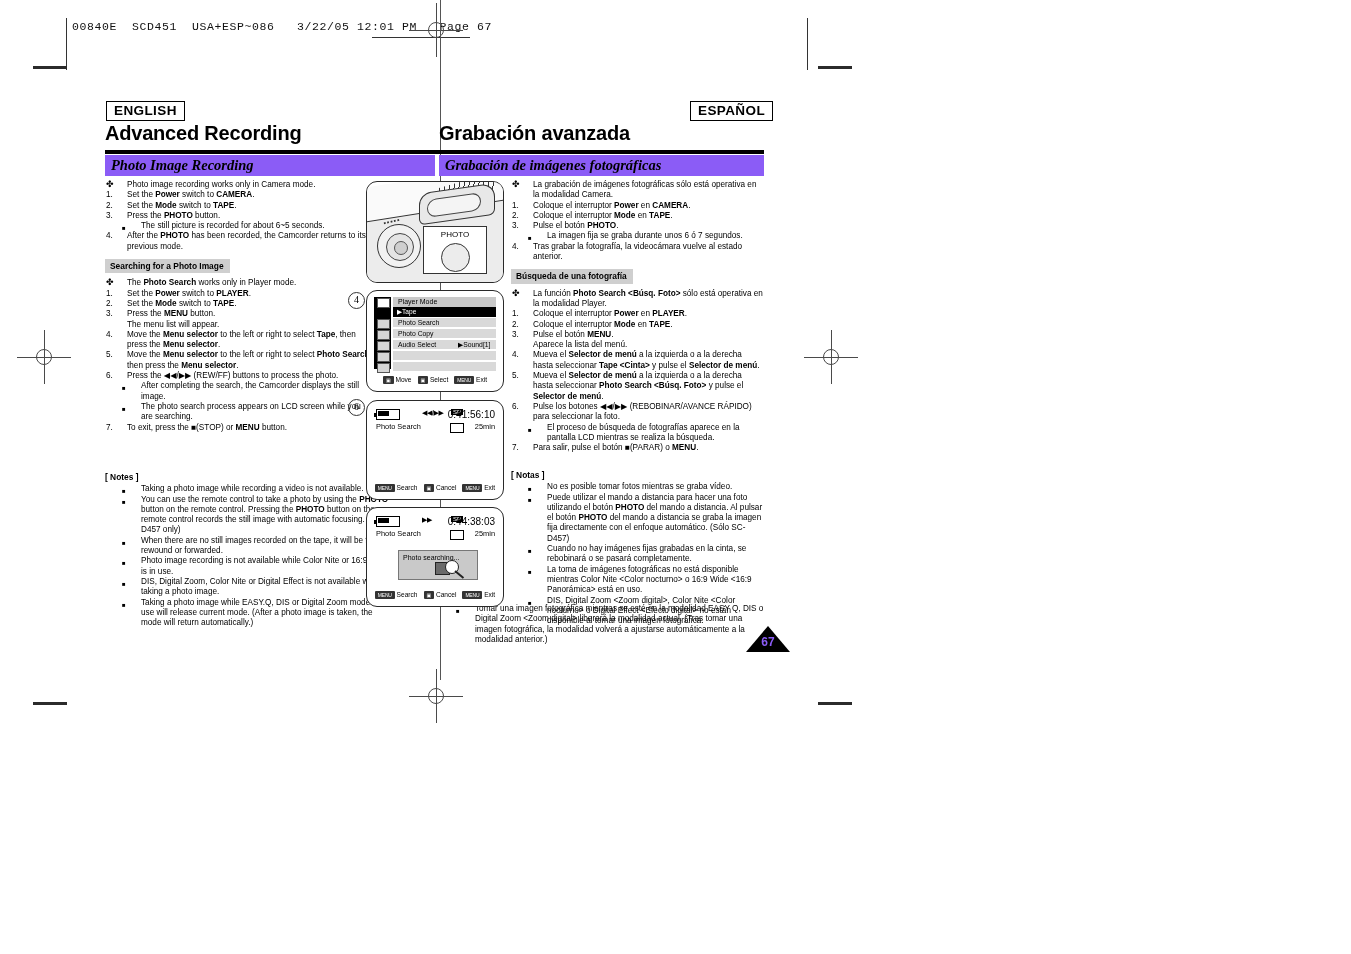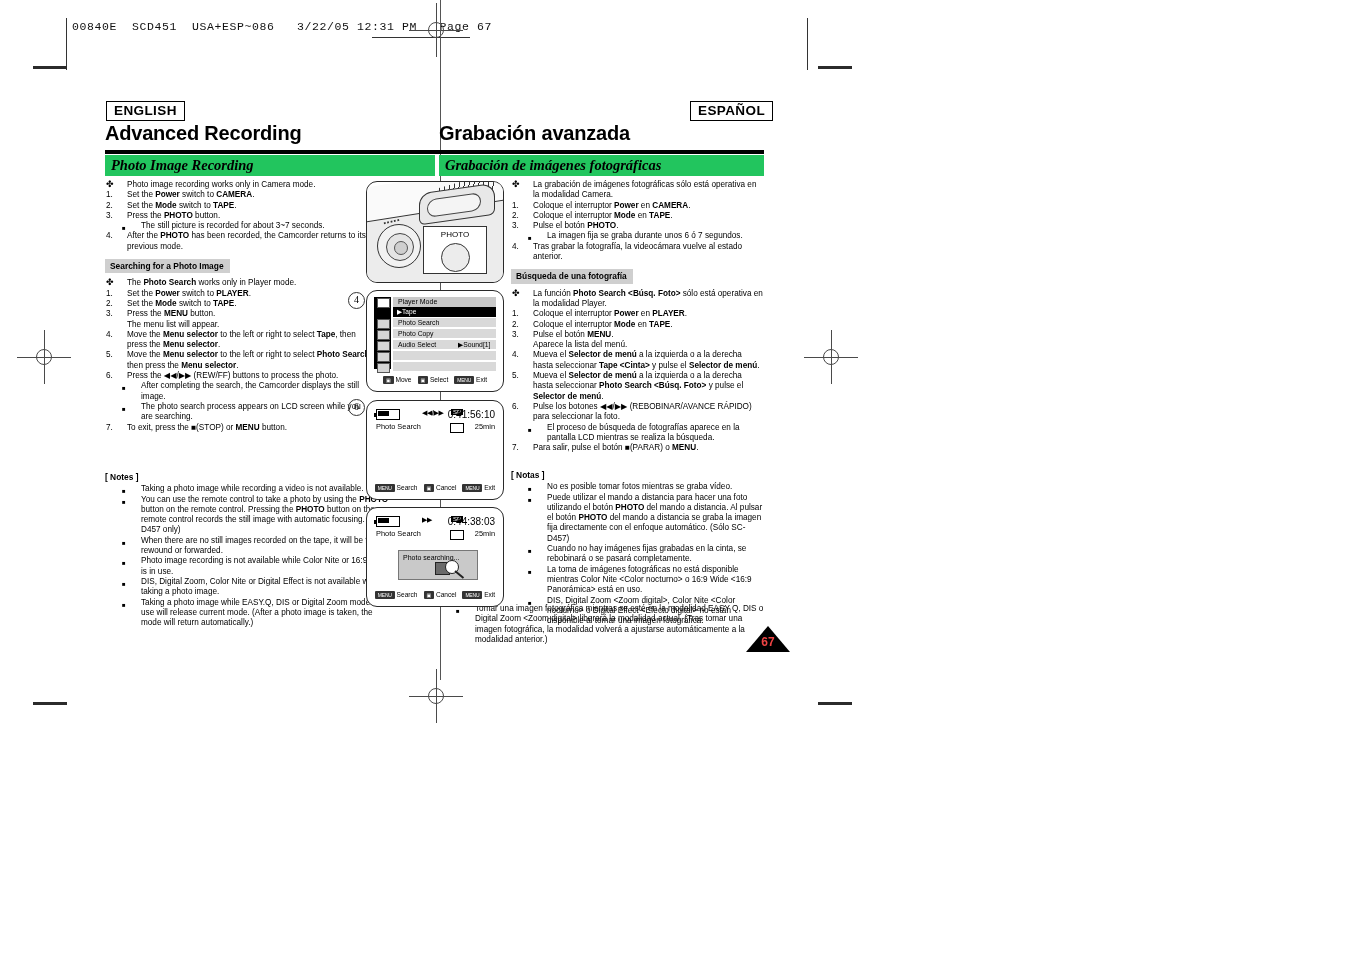--- a/index.html
+++ b/index.html
@@ -27,21 +27,21 @@
       font-size:13.5px;font-weight:bold;letter-spacing:0.4px;background:#fff;}
   .lang-en{left:106px;top:101px;}
   .lang-es{left:690px;top:101px;}
 
   .bigtitle{position:absolute;font-size:20px;font-weight:bold;letter-spacing:-0.2px;}
   .title-en{left:105px;top:122px;}
   .title-es{left:439px;top:122px;}
 
   .rule-thick{position:absolute;left:105px;top:150px;width:659px;height:4px;background:#000;}
 
-  .secband{position:absolute;height:21px;background:#22c55e;}
+  .secband{position:absolute;height:21px;background:#8b5cf6;}
   .secband span{position:absolute;left:6px;top:2px;font-size:14.5px;font-style:italic;
       font-weight:bold;font-family:"Liberation Serif",serif;}
   .band-en{left:105px;top:155px;width:330px;}
   .band-es{left:439px;top:155px;width:325px;}
 
   .col{position:absolute;font-size:8.2px;line-height:10.3px;}
   .col-en{left:105px;top:180px;width:268px;}
   .col-es{left:511px;top:180px;width:253px;}
   .col-en-wide{left:105px;top:472px;width:288px;}
   .col-es-wide{left:511px;top:470px;width:253px;}
@@ -130,29 +130,29 @@
       border-radius:50%;background:#fff;}
   .mag-h{position:absolute;left:56px;top:19px;width:11px;height:2.2px;background:#222;
       transform:rotate(40deg);transform-origin:left center;}
   .mag-pic{position:absolute;left:36px;top:11px;width:13px;height:11px;background:#6a6a6a;
       border:1px solid #222;}
 
   
   .pagebadge{position:absolute;left:746px;top:626px;width:44px;height:26px;}
   .pagebadge .tri{position:absolute;left:0;top:0;width:0;height:0;
       border-left:22px solid transparent;border-right:22px solid transparent;border-bottom:26px solid #000;}
-  .pagebadge .num{position:absolute;left:0;top:9px;width:44px;text-align:center;color:#ef4444;
+  .pagebadge .num{position:absolute;left:0;top:9px;width:44px;text-align:center;color:#8b5cf6;
       font-size:12px;font-weight:bold;}
 </style>
 </head>
 <body>
 
 <div class="vbar-left"></div>
 <div class="vbar-right"></div>
-<div class="filestrip">00840E  SCD451  USA+ESP~086   3/22/05 12:31 PM   Page 67</div>
+<div class="filestrip">00840E  SCD451  USA+ESP~086   3/22/05 12:01 PM   Page 67</div>
 <div class="filestrip-rule"></div>
 
 <div class="regmark" style="left:423px;top:17px;">
   <div class="ring"></div>
     <div class="hl"></div>
     <div class="vl"></div>
 </div>
 <div class="regmark" style="left:31px;top:344px;">
   <div class="ring"></div>
     <div class="hl"></div>
@@ -189,21 +189,21 @@
   <div class="secband band-es">
     <span>Grabación de imágenes fotográficas</span>
   </div>
 
   <div class="col col-en">
     <div id="en-intro">
         <div class="li diam"><span class="mk">✤</span><span>Photo image recording works only in Camera mode.</span></div>
         <div class="li"><span class="mk num">1.</span><span>Set the <b>Power</b> switch to <b>CAMERA</b>.</span></div>
         <div class="li"><span class="mk num">2.</span><span>Set the <b>Mode</b> switch to <b>TAPE</b>.</span></div>
         <div class="li"><span class="mk num">3.</span><span>Press the <b>PHOTO</b> button.</span></div>
-        <div class="li sub"><span class="mk">■</span><span>The still picture is recorded for about 3~7 seconds.</span></div>
+        <div class="li sub"><span class="mk">■</span><span>The still picture is recorded for about 6~5 seconds.</span></div>
         <div class="li"><span class="mk num">4.</span><span>After the <b>PHOTO</b> has been recorded, the Camcorder returns to its previous mode.</span></div>
       </div>
     <div class="subhead">Searching for a Photo Image</div>
     <div id="en-steps">
         <div class="li diam"><span class="mk">✤</span><span>The <b>Photo Search</b> works only in Player mode.</span></div>
         <div class="li"><span class="mk num">1.</span><span>Set the <b>Power</b> switch to <b>PLAYER</b>.</span></div>
         <div class="li"><span class="mk num">2.</span><span>Set the <b>Mode</b> switch to <b>TAPE</b>.</span></div>
         <div class="li"><span class="mk num">3.</span><span>Press the <b>MENU</b> button.<br>The menu list will appear.</span></div>
         <div class="li"><span class="mk num">4.</span><span>Move the <b>Menu selector</b> to the left or right to select <b>Tape</b>, then press the <b>Menu selector</b>.</span></div>
         <div class="li"><span class="mk num">5.</span><span>Move the <b>Menu selector</b> to the left or right to select <b>Photo Search</b>, then press the <b>Menu selector</b>.</span></div>

